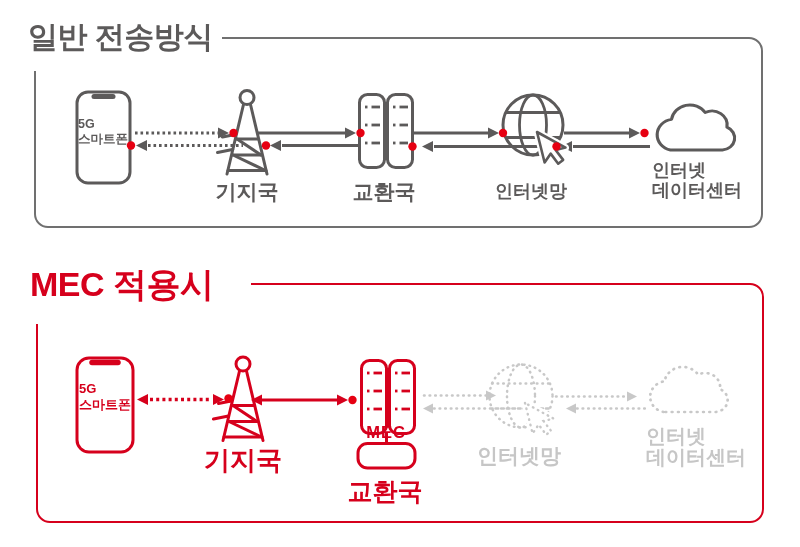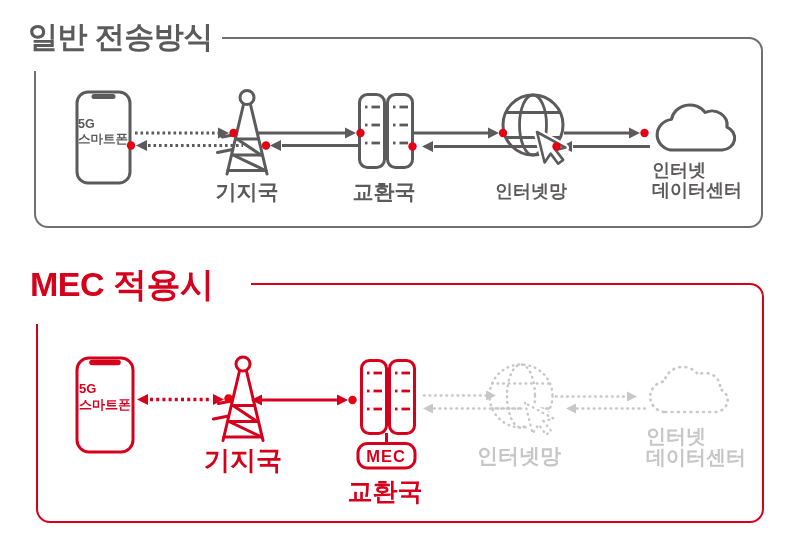--- a/index.html
+++ b/index.html
@@ -19,21 +19,21 @@
   .lbl-red{color:var(--c-red);}
   .lbl-light{color:var(--c-light-text);}
   #t-phone-lbl{left:103px;top:117px;font-size:12.5px;line-height:14.5px;color:var(--c-gray);}
   #t-bs-lbl{left:247px;top:178px;font-size:21px;}
   #t-ex-lbl{left:384px;top:178px;font-size:21px;}
   #t-in-lbl{left:531px;top:179px;font-size:18px;}
   #t-dc-lbl{left:697px;top:161px;font-size:18px;line-height:19.5px;}
   #b-phone-lbl{left:105px;top:381px;font-size:13px;line-height:15.5px;color:var(--c-red);}
   #b-bs-lbl{left:243px;top:443px;font-size:26px;}
   #b-ex-lbl{left:385px;top:475px;font-size:25px;}
-  #b-mec-lbl{left:386px;top:447px;font-size:16.5px;letter-spacing:1px;color:var(--c-red);}
+  #b-mec-lbl{left:386px;top:423px;font-size:16.5px;letter-spacing:1px;color:var(--c-red);}
   #b-in-lbl{left:519px;top:442px;font-size:21px;}
   #b-dc-lbl{left:696px;top:426px;font-size:20px;line-height:21px;}
   svg.art{position:absolute;left:0;top:0;pointer-events:none;}
   .sg{stroke:var(--c-gray);}  .fg{fill:var(--c-gray);}
   .sr{stroke:var(--c-red);}   .fr{fill:var(--c-red);}
   .sl{stroke:var(--c-light);} .fl{fill:var(--c-light);}
   .fd{fill:var(--c-dot-red);}
   .fn{fill:none;}  .fw{fill:#ffffff;}
   .rc{stroke-linecap:round;stroke-linejoin:round;}
   .dash-sq{stroke-dasharray:2.6 2.9;}

